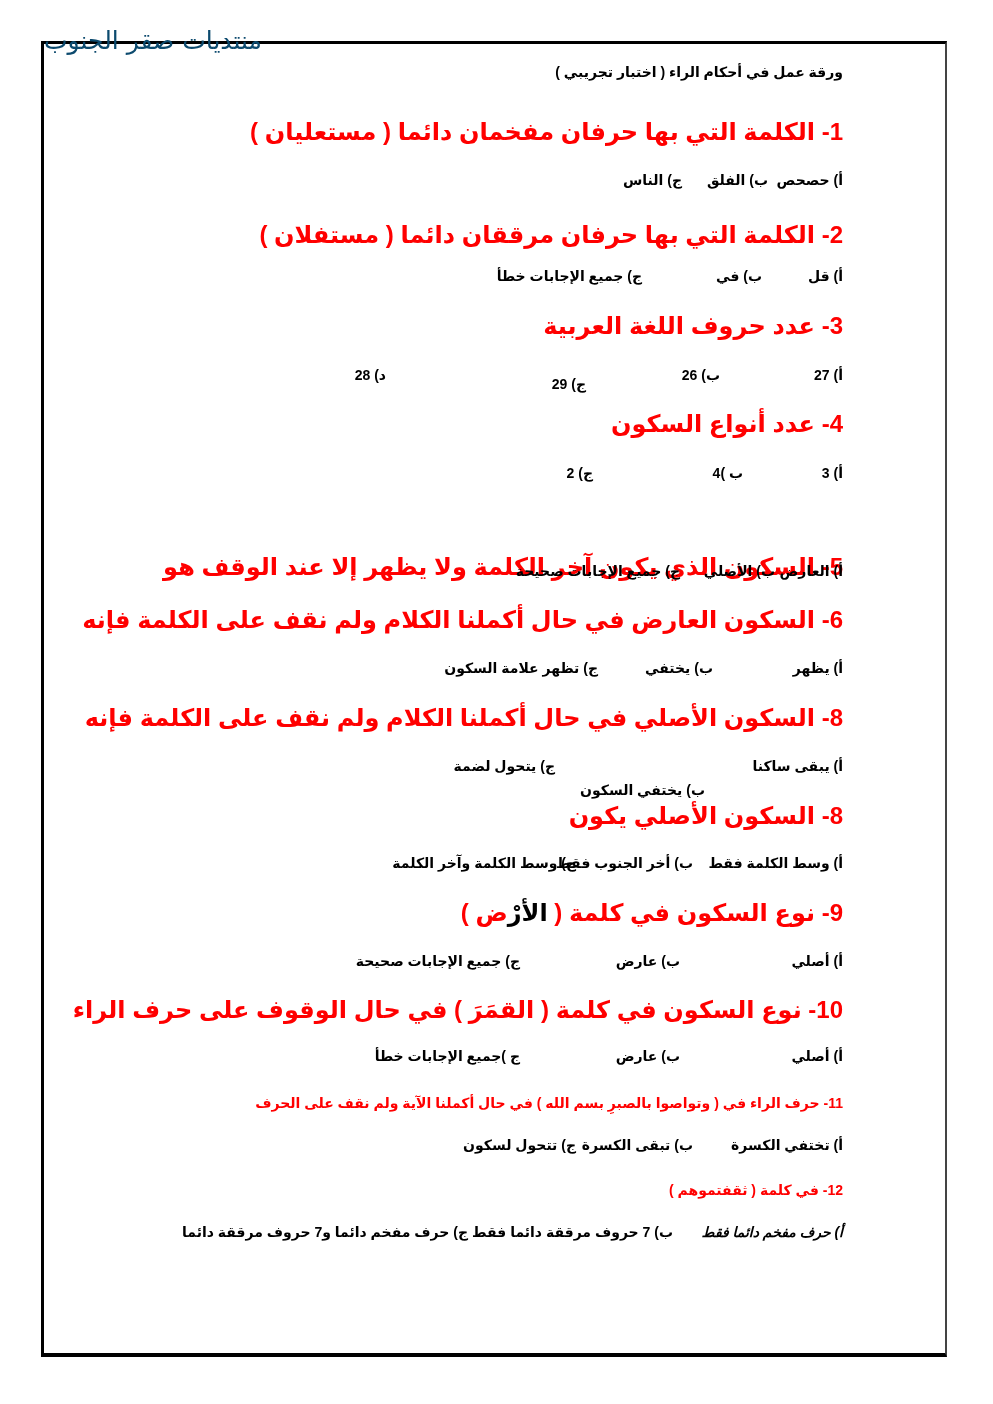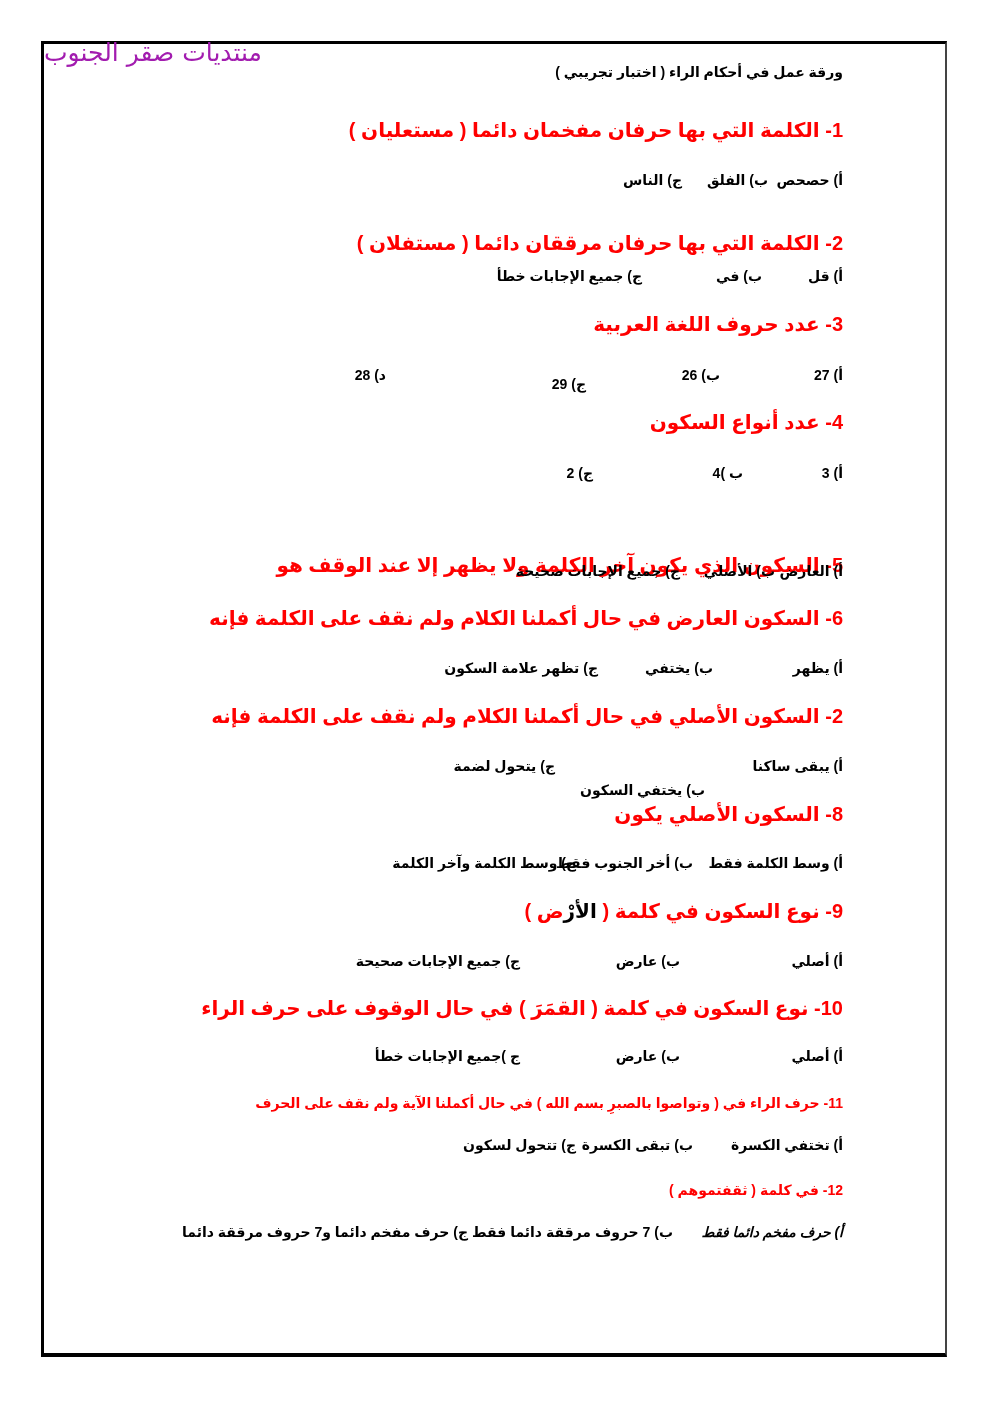--- a/index.html
+++ b/index.html
@@ -22,23 +22,23 @@
       height: 1316px;
       border-top: 3px solid #000;
       border-left: 3px solid #000;
       border-right: 2px solid #444;
       border-bottom: 4px solid #000;
       box-sizing: border-box;
     }
     .watermark {
       position: absolute;
       left: 44px;
-      top: 40px;
+      top: 28px;
       font-size: 25px;
-      color: #a21caf;
+      color: #0c4a6e;
       direction: rtl;
       font-family: "DejaVu Sans", sans-serif;
       line-height: 1;
     }
     .content {
       position: absolute;
       right: 150px;
       top: 0;
       direction: rtl;
       text-align: right;
@@ -48,21 +48,21 @@
       right: 0;
       white-space: nowrap;
       direction: rtl;
     }
     .sheet-title {
       font-size: 14px;
       font-weight: bold;
       color: #000;
     }
     .q-title {
-      font-size: 20px;
+      font-size: 24px;
       font-weight: bold;
       color: #ff0000;
     }
     .q-title.small {
       font-size: 14px;
     }
     .q-title .black-word {
       color: #000;
     }
     .options {
@@ -87,21 +87,21 @@
 
   <div class="line sheet-title" style="top:64px;">ورقة عمل في أحكام الراء ( اختبار تجريبي )</div>
 
   <div class="line q-title" style="top:118px;">1- الكلمة التي بها حرفان مفخمان دائما ( مستعليان )</div>
   <div class="line options" style="top:172px;">
     <span class="opt" style="width:75px;">أ) حصحص</span>
     <span class="opt" style="width:86px;">ب) الفلق</span>
     <span class="opt">ج) الناس</span>
   </div>
 
-  <div class="line q-title" style="top:231px;">2- الكلمة التي بها حرفان مرققان دائما ( مستفلان )</div>
+  <div class="line q-title" style="top:221px;">2- الكلمة التي بها حرفان مرققان دائما ( مستفلان )</div>
   <div class="line options" style="top:268px;">
     <span class="opt" style="width:81px;">أ) قل</span>
     <span class="opt" style="width:120px;">ب) في</span>
     <span class="opt">ج) جميع الإجابات خطأ</span>
   </div>
 
   <div class="line q-title" style="top:312px;">3- عدد حروف اللغة العربية</div>
   <div class="line options" style="top:367px;">
     <span class="opt" style="width:123px;">أ) 27</span>
     <span class="opt" style="width:134px;">ب) 26</span>
@@ -123,21 +123,21 @@
     <span class="opt">ج) جميع الإجابات صحيحة</span>
   </div>
 
   <div class="line q-title" style="top:606px;">6- السكون العارض في حال أكملنا الكلام ولم نقف على الكلمة فإنه</div>
   <div class="line options" style="top:660px;">
     <span class="opt" style="width:130px;">أ) يظهر</span>
     <span class="opt" style="width:115px;">ب) يختفي</span>
     <span class="opt">ج) تظهر علامة السكون</span>
   </div>
 
-  <div class="line q-title" style="top:704px;">2- السكون الأصلي في حال أكملنا الكلام ولم نقف على الكلمة فإنه</div>
+  <div class="line q-title" style="top:704px;">8- السكون الأصلي في حال أكملنا الكلام ولم نقف على الكلمة فإنه</div>
   <div class="line options" style="top:758px;">
     <span class="opt" style="width:138px;">أ) يبقى ساكنا</span>
     <span class="opt" style="width:150px;margin-top:24px;">ب) يختفي السكون</span>
     <span class="opt">ج) يتحول لضمة</span>
   </div>
 
   <div class="line q-title" style="top:802px;">8- السكون الأصلي يكون</div>
   <div class="line options" style="top:855px;">
     <span class="opt" style="width:150px;">أ) وسط الكلمة فقط</span>
     <span class="opt" style="width:117px;">ب) أخر الجنوب فقط</span>

